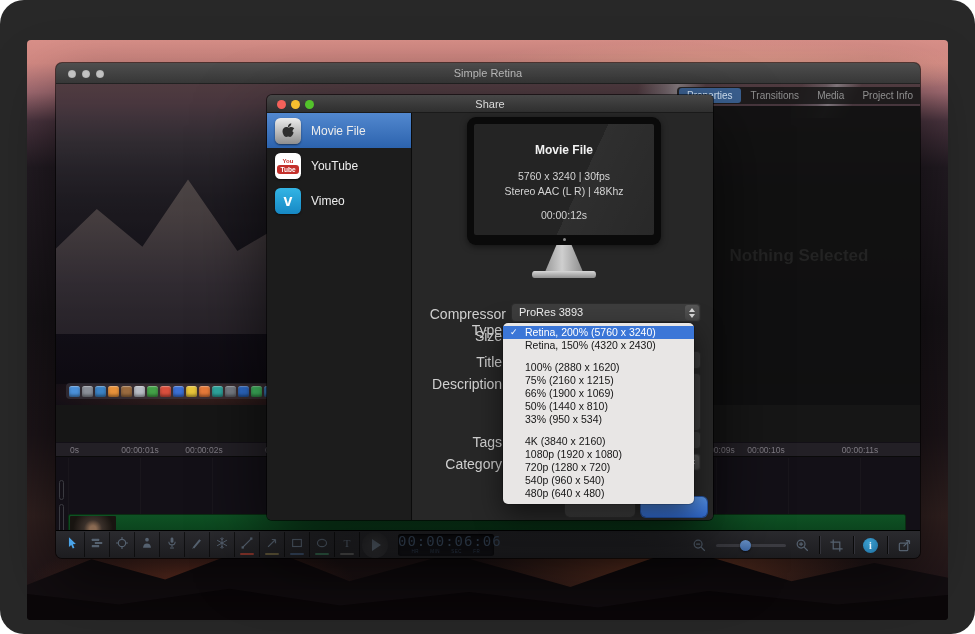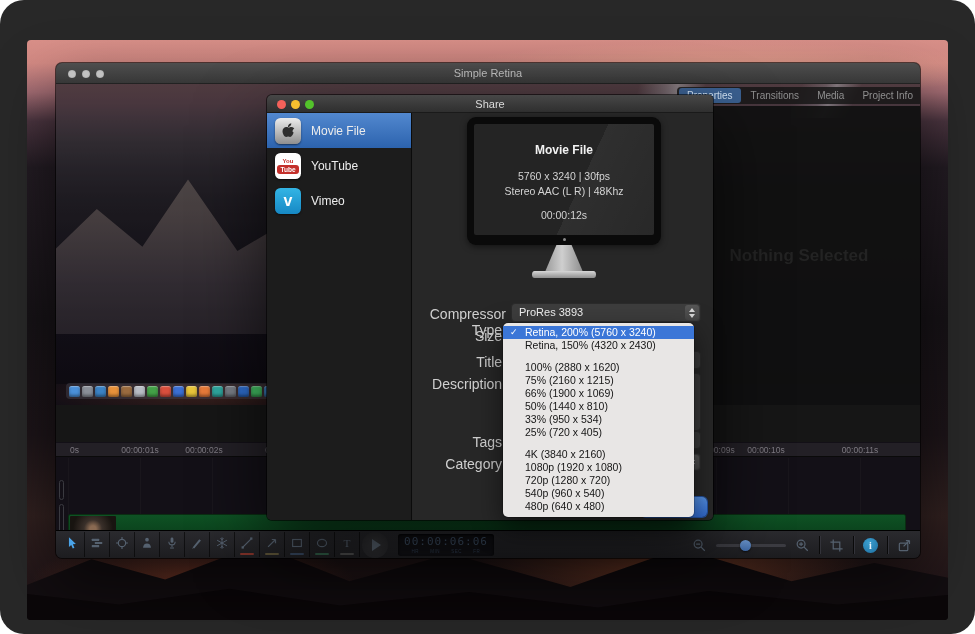--- a/index.html
+++ b/index.html
@@ -87,21 +87,21 @@
   .tool { position:relative; width:25px; height:25px; background:none; border:none; border-right:1px solid rgba(0,0,0,.55);
     color:#55616f; display:flex; align-items:center; justify-content:center; }
   .tool svg { width:14px; height:14px; }
   .tool.active { color:#4aa3e8; }
   .tool .ul { position:absolute; left:5px; right:5px; bottom:2px; height:2px; border-radius:1px; }
   .play { position:absolute; left:306px; top:1px; width:26px; height:26px; border-radius:50%; border:none;
     background:radial-gradient(circle at 50% 35%, #333336, #242427); display:flex; align-items:center; justify-content:center; }
   .play-tri { width:0; height:0; border-left:9px solid #56606c; border-top:6px solid transparent; border-bottom:6px solid transparent; margin-left:2px; }
   .timecode { position:absolute; left:342px; top:3px; width:96px; height:22px; background:#101014; border-radius:3px;
     box-shadow:inset 0 1px 3px rgba(0,0,0,.8); text-align:center; }
-  .tc-digits { font-family:"DejaVu Sans Mono", monospace; font-size:11px; letter-spacing:1px; color:#3d4e63; line-height:15px; }
+  .tc-digits { font-family:"DejaVu Sans Mono", monospace; font-size:14px; letter-spacing:1px; color:#3d4e63; line-height:15px; }
   .tc-units { display:flex; justify-content:space-around; padding:0 8px; }
   .tc-units span { font-size:4.5px; color:#2e3c4e; letter-spacing:.5px; }
   .rc { position:absolute; right:8px; top:1px; height:26px; display:flex; align-items:center; gap:9px; color:#55616f; }
   .rc svg { width:15px; height:15px; display:block; }
   .rc-sep { width:1px; height:18px; background:#0a0a0a; box-shadow:1px 0 0 #33333a; }
   .slider { position:relative; width:70px; height:3px; background:#3c3c42; border-radius:2px; }
   .knob { position:absolute; left:24px; top:-4px; width:11px; height:11px; border-radius:50%;
     background:linear-gradient(#6a94cc,#3f6aa8); box-shadow:0 1px 2px rgba(0,0,0,.6); }
   .info-dot { width:15px; height:15px; border-radius:50%; background:radial-gradient(circle at 40% 30%, #3a9fd0, #1f6fa0);
     color:#eaf4fb; font-size:10px; font-weight:bold; text-align:center; line-height:15px; font-family:"Liberation Serif", serif; }
@@ -458,21 +458,20 @@
 
       <div class="size-menu">
           <div class="mi hl"><span class="chk">✓</span><span>Retina, 200% (5760 x 3240)</span></div>
           <div class="mi"><span>Retina, 150% (4320 x 2430)</span></div>
           <div class="mgap"></div>
           <div class="mi"><span>100% (2880 x 1620)</span></div>
           <div class="mi"><span>75% (2160 x 1215)</span></div>
           <div class="mi"><span>66% (1900 x 1069)</span></div>
           <div class="mi"><span>50% (1440 x 810)</span></div>
           <div class="mi"><span>33% (950 x 534)</span></div>
-          <div class="mi"><span>25% (720 x 405)</span></div>
           <div class="mgap"></div>
           <div class="mi"><span>4K (3840 x 2160)</span></div>
           <div class="mi"><span>1080p (1920 x 1080)</span></div>
           <div class="mi"><span>720p (1280 x 720)</span></div>
           <div class="mi"><span>540p (960 x 540)</span></div>
           <div class="mi"><span>480p (640 x 480)</span></div>
         </div>
     </div>
   </div>
 

